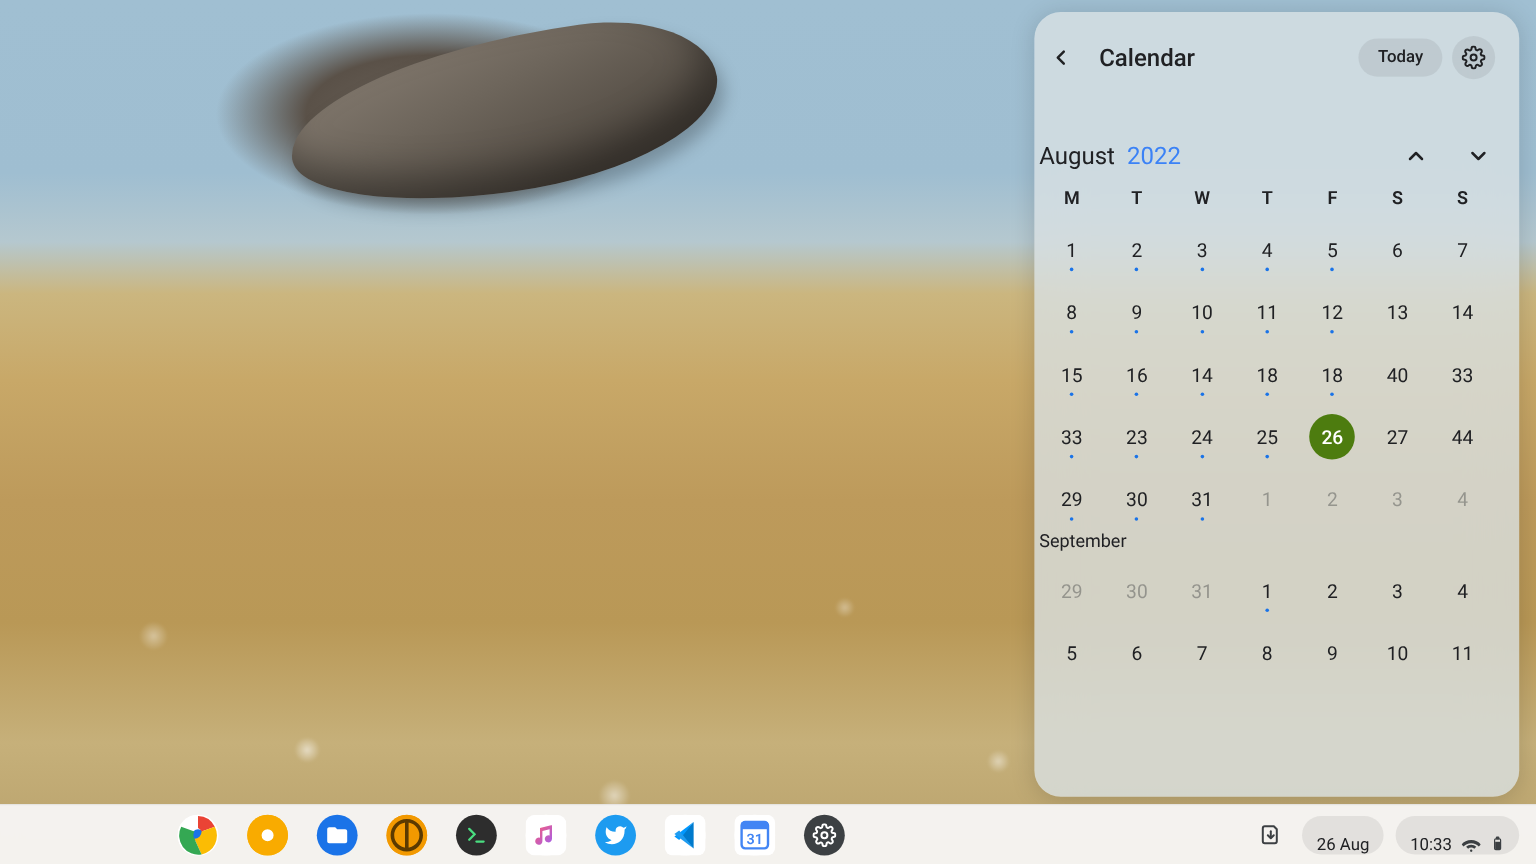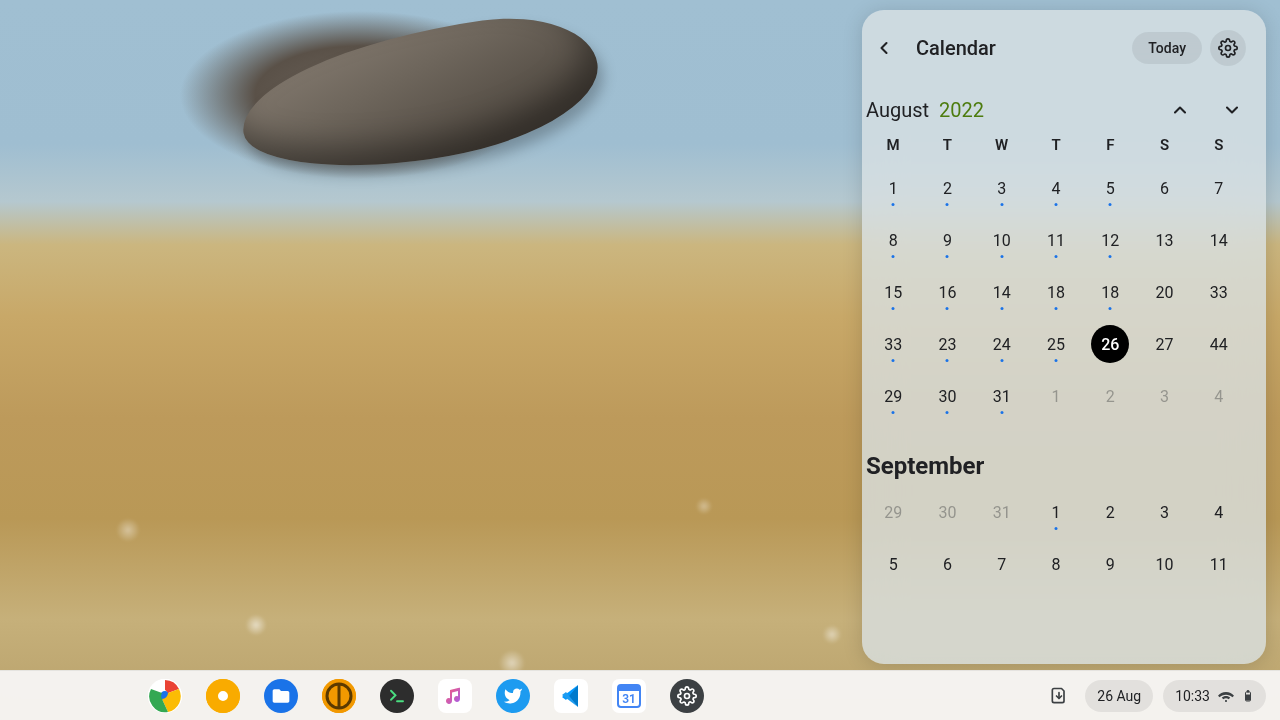--- a/index.html
+++ b/index.html
@@ -44,49 +44,49 @@
     box-shadow: 0 2px 20px rgba(0,0,0,.15);
     overflow: hidden;
   }
   .cal-header { display:flex; align-items:center; gap:8px; height:48px; }
   .icon-btn { width:36px; height:36px; display:flex; align-items:center; justify-content:center; border-radius:50%; cursor:pointer; }
   .gear-btn { background: rgba(0,0,0,.07); }
   .cal-title { font-size:20px; font-weight:500; margin-left:6px; }
   .spacer { flex:1; }
   .today-btn { background: rgba(0,0,0,.07); border-radius:18px; padding:8px 16px; font-size:14px; cursor:pointer; font-weight:500; }
 
-  .month-header { display:flex; align-items:center; margin-top:24px; margin-bottom:12px; gap:10px; }
+  .month-header { display:flex; align-items:center; margin-top:44px; margin-bottom:12px; gap:10px; }
   .month-name { font-size:20px; font-weight:400; }
-  .month-year { font-size:20px; color:#4d7c0f; }
+  .month-year { font-size:20px; color:#3b82f6; }
   .nav-arrows { margin-left:auto; display:flex; gap:24px; }
   .nav-arrows .arrow { width:28px; height:28px; display:flex; align-items:center; justify-content:center; cursor:pointer; }
 
   .weekday-row, .week-row { display:grid; grid-template-columns: repeat(7, 1fr); text-align:center; }
   .weekday-row { font-weight:600; font-size:15px; margin-top:10px; margin-bottom:8px; color:#202124; }
   .week-row { height:52px; align-items:center; }
   .day { position:relative; font-size:16px; cursor:pointer; display:flex; align-items:center; justify-content:center; height:100%; }
   .day.other-month { color: rgba(32,33,36,0.35); }
   .day .dot { position:absolute; bottom:8px; left:50%; transform:translateX(-50%); width:3px; height:3px; border-radius:50%; background:#1a73e8; }
-  .day.selected .num { background:#000000; color:#fff; width:38px; height:38px; border-radius:50%; display:flex; align-items:center; justify-content:center; font-weight:500; }
+  .day.selected .num { background:#4d7c0f; color:#fff; width:38px; height:38px; border-radius:50%; display:flex; align-items:center; justify-content:center; font-weight:500; }
   .day .num { display:inline-block; }
 
-  .sub-month-header { font-size:24px; font-weight:700; margin-top:30px; margin-bottom:6px; }
+  .sub-month-header { font-size:15px; font-weight:400; margin-top:0; margin-bottom:6px; }
 
   
   .shelf {
     position:absolute; left:0; right:0; bottom:0; height:50px;
     background: rgba(248,249,250,0.92);
     backdrop-filter: blur(8px);
     display:flex; align-items:center;
     border-top:1px solid rgba(0,0,0,.06);
   }
   .shelf-apps { display:flex; gap:24px; margin-left:148px; align-items:center; }
   .app-icon { width:34px; height:34px; border-radius:50%; display:flex; align-items:center; justify-content:center; cursor:pointer; font-size:18px; color:#fff; flex-shrink:0; }
   .shelf-tray { margin-left:auto; margin-right:14px; display:flex; gap:10px; align-items:center; }
-  .tray-pill { background: rgba(0,0,0,.07); border-radius:18px; height:32px; display:flex; align-items:center; padding:0 12px; font-size:14px; cursor:pointer; gap:8px; color:#202124; }
+  .tray-pill { background: rgba(0,0,0,.07); border-radius:18px; height:32px; display:flex; align-items:flex-end; padding:0 12px; font-size:14px; cursor:pointer; gap:8px; color:#202124; }
   .tray-icon { width:32px; height:32px; display:flex; align-items:center; justify-content:center; cursor:pointer; }
 
   svg { display:block; }
 </style>
 </head>
 <body>
 
 <div class="wallpaper">
   <div class="rock"></div>
 </div>
@@ -207,21 +207,21 @@
         </div>
         <div class="day">
           <span class="num">18</span>
           <span class="dot"></span>
         </div>
         <div class="day">
           <span class="num">18</span>
           <span class="dot"></span>
         </div>
         <div class="day">
-          <span class="num">20</span>
+          <span class="num">40</span>
         </div>
         <div class="day">
           <span class="num">33</span>
         </div>
       </div>
       <div class="week-row">
         <div class="day">
           <span class="num">33</span>
           <span class="dot"></span>
         </div>

